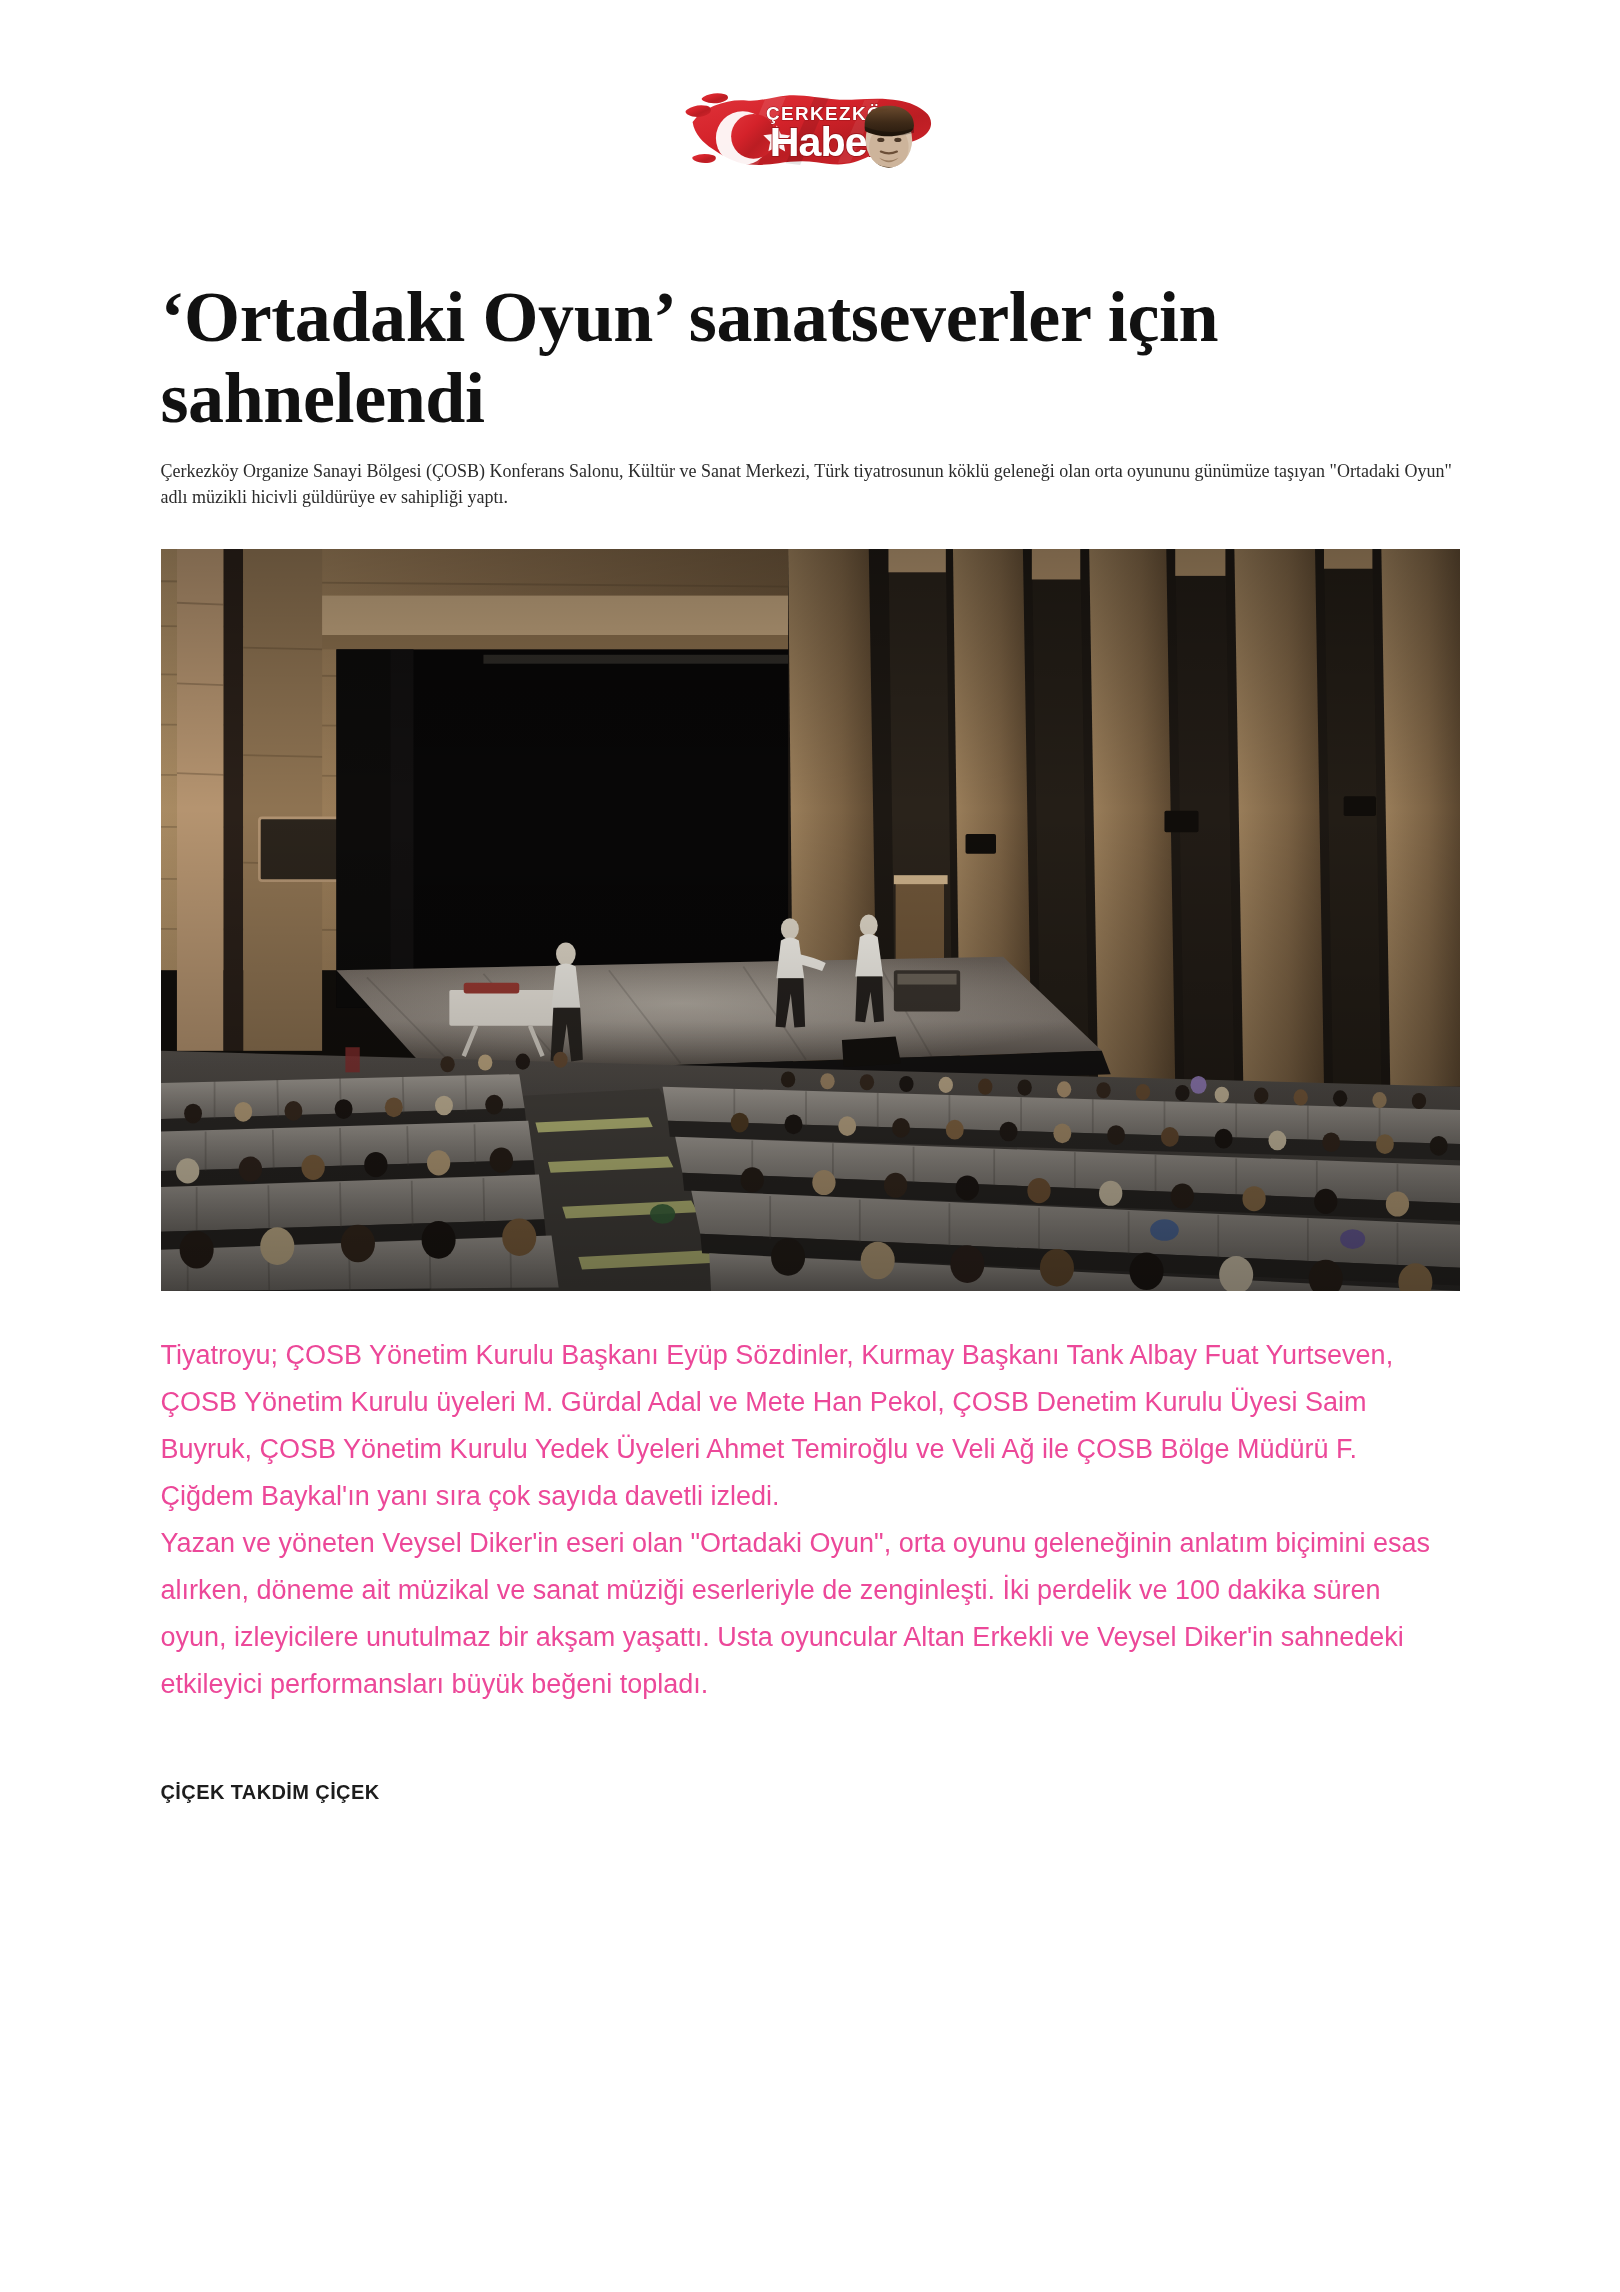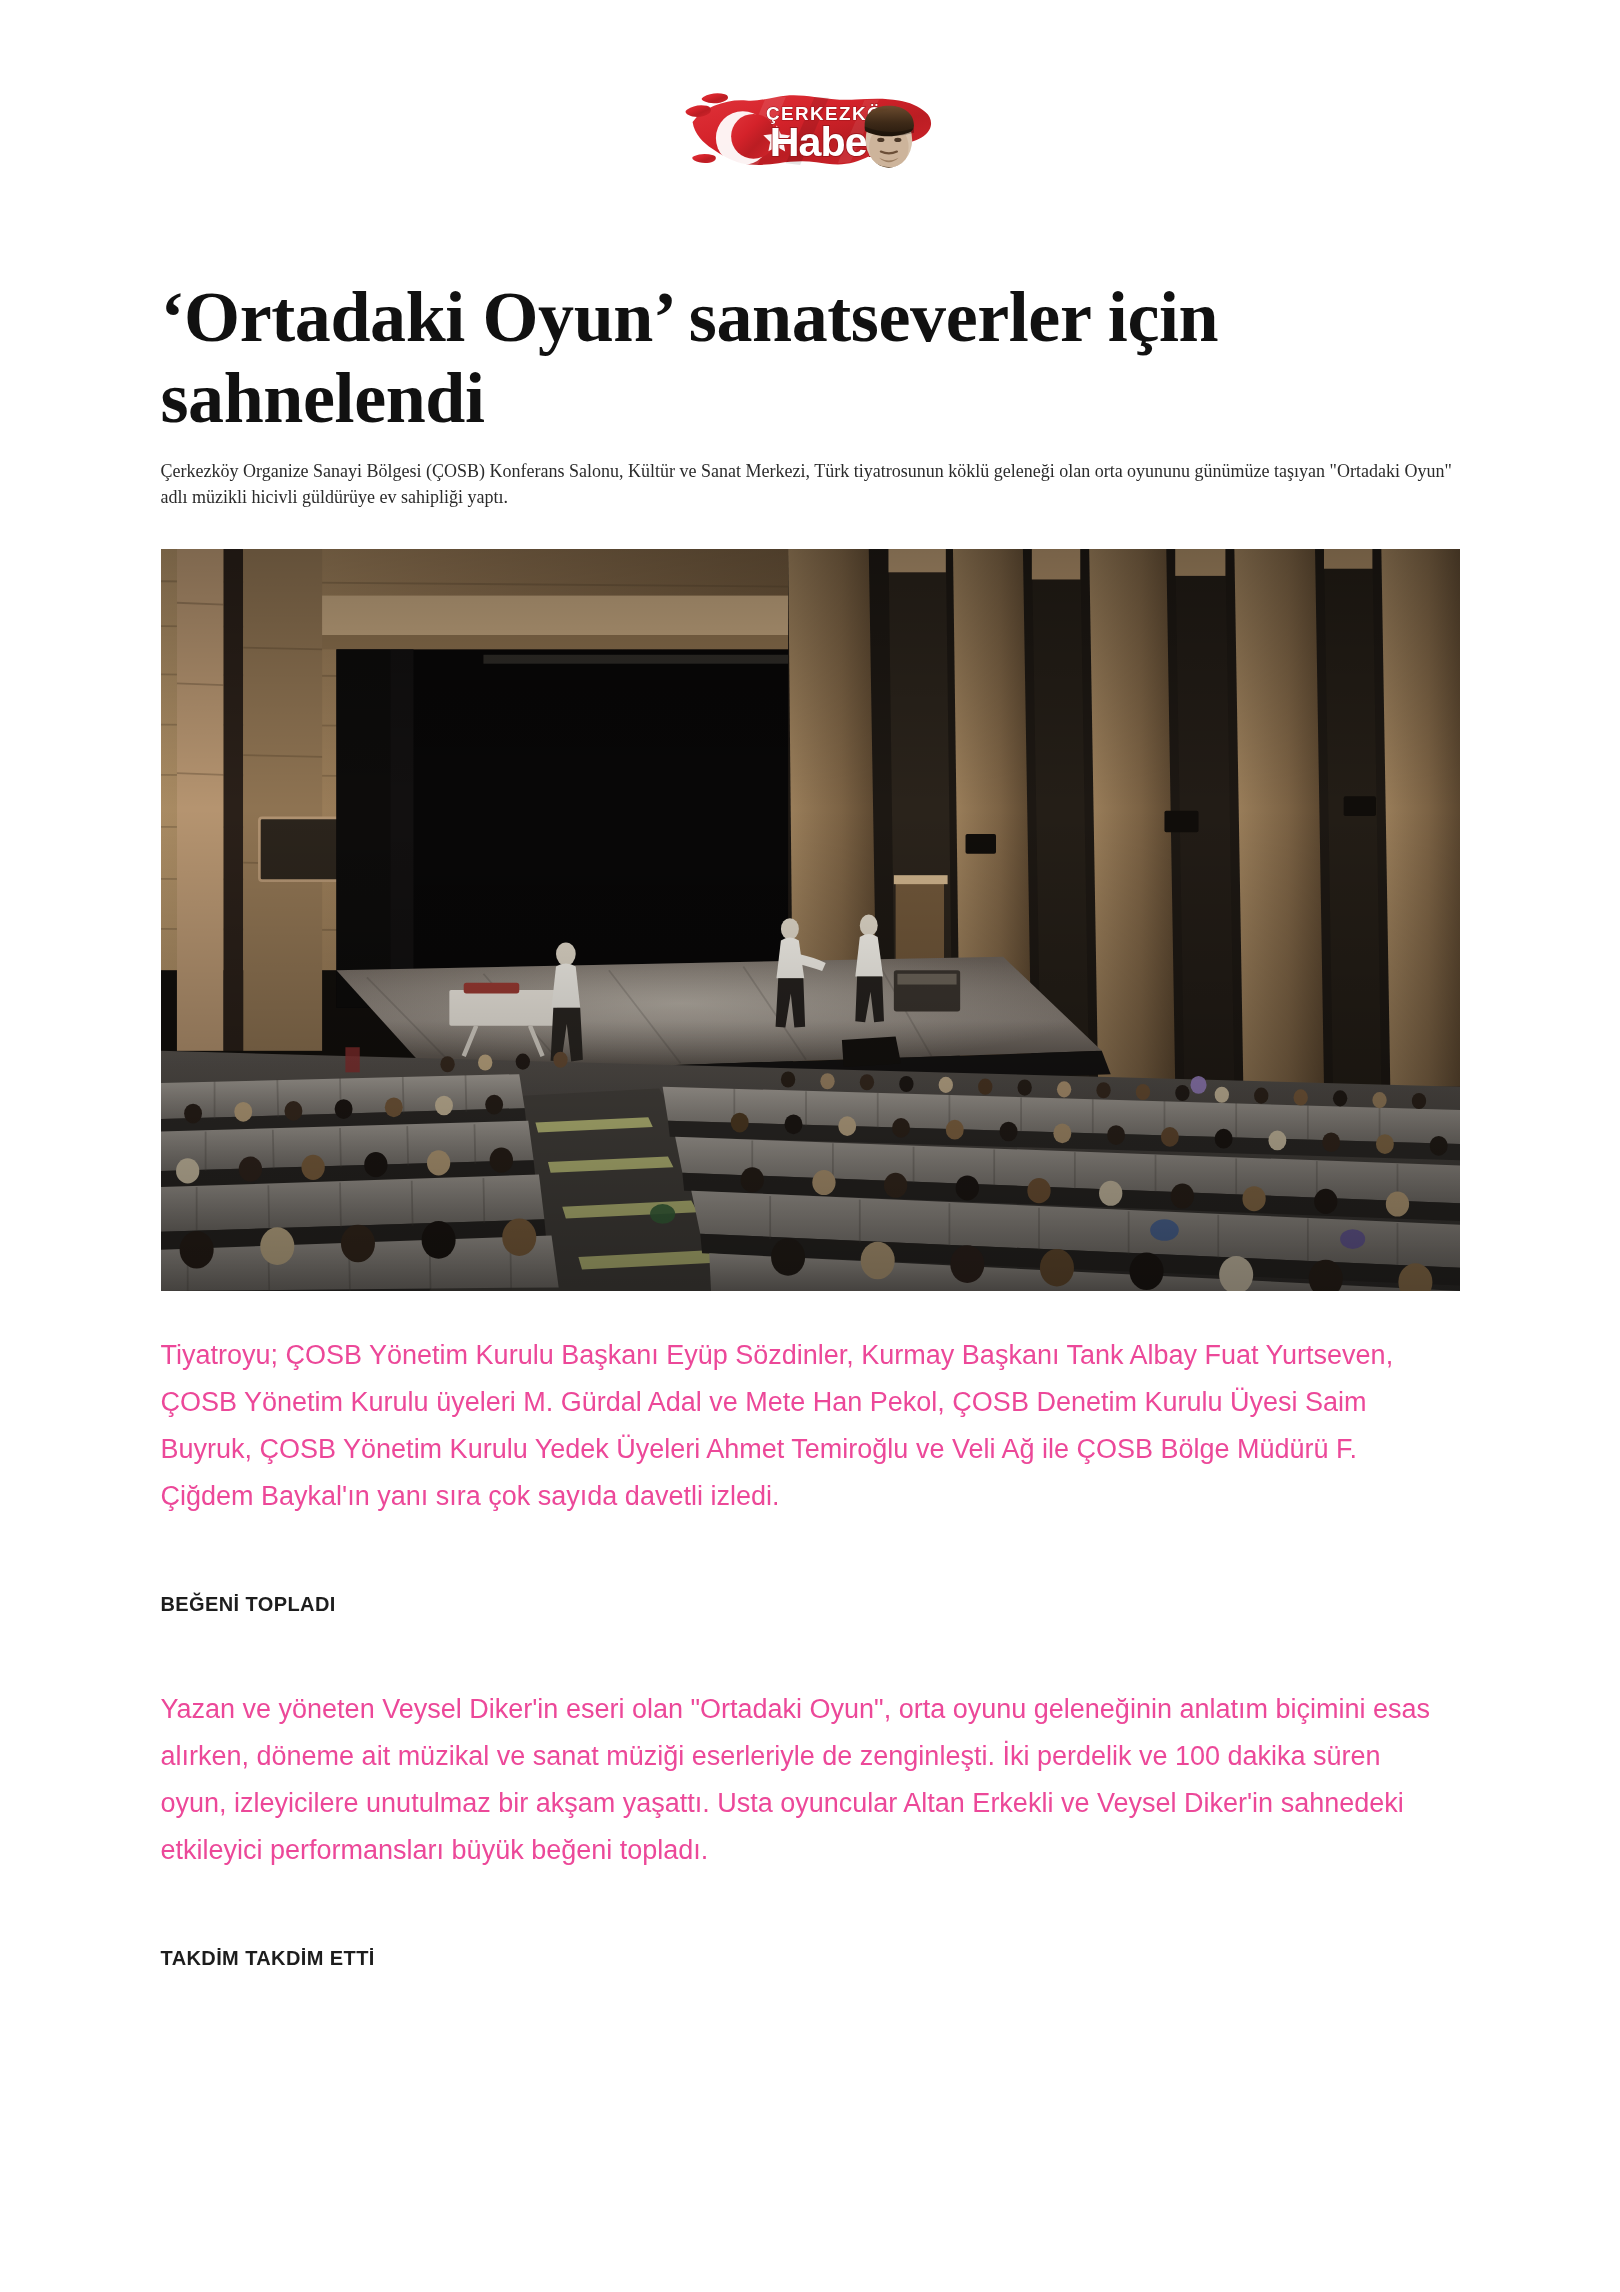--- a/index.html
+++ b/index.html
@@ -511,19 +511,18 @@
 
         <rect x="206" y="556" width="16" height="28" fill="#8e2f2f" opacity="0.8"></rect>
 
         <rect width="1450" height="828" fill="url(#vignette)"></rect>
       </svg>
     </div>
   </figure>
 
   <p class="body-text">Tiyatroyu; ÇOSB Yönetim Kurulu Başkanı Eyüp Sözdinler, Kurmay Başkanı Tank Albay Fuat Yurtseven, ÇOSB Yönetim Kurulu üyeleri M. Gürdal Adal ve Mete Han Pekol, ÇOSB Denetim Kurulu Üyesi Saim Buyruk, ÇOSB Yönetim Kurulu Yedek Üyeleri Ahmet Temiroğlu ve Veli Ağ ile ÇOSB Bölge Müdürü F. Çiğdem Baykal'ın yanı sıra çok sayıda davetli izledi.</p>
 
-  <h2 class="subhead">BEĞENİ TOPLADI</h2>
   <p class="body-text">Yazan ve yöneten Veysel Diker'in eseri olan "Ortadaki Oyun", orta oyunu geleneğinin anlatım biçimini esas alırken, döneme ait müzikal ve sanat müziği eserleriyle de zenginleşti. İki perdelik ve 100 dakika süren oyun, izleyicilere unutulmaz bir akşam yaşattı. Usta oyuncular Altan Erkekli ve Veysel Diker'in sahnedeki etkileyici performansları büyük beğeni topladı.</p>
 
-  <h2 class="subhead">TAKDİM TAKDİM ETTİ</h2>
+  <h2 class="subhead">ÇİÇEK TAKDİM ÇİÇEK</h2>
 
 </article>
 
 
 </body></html>

